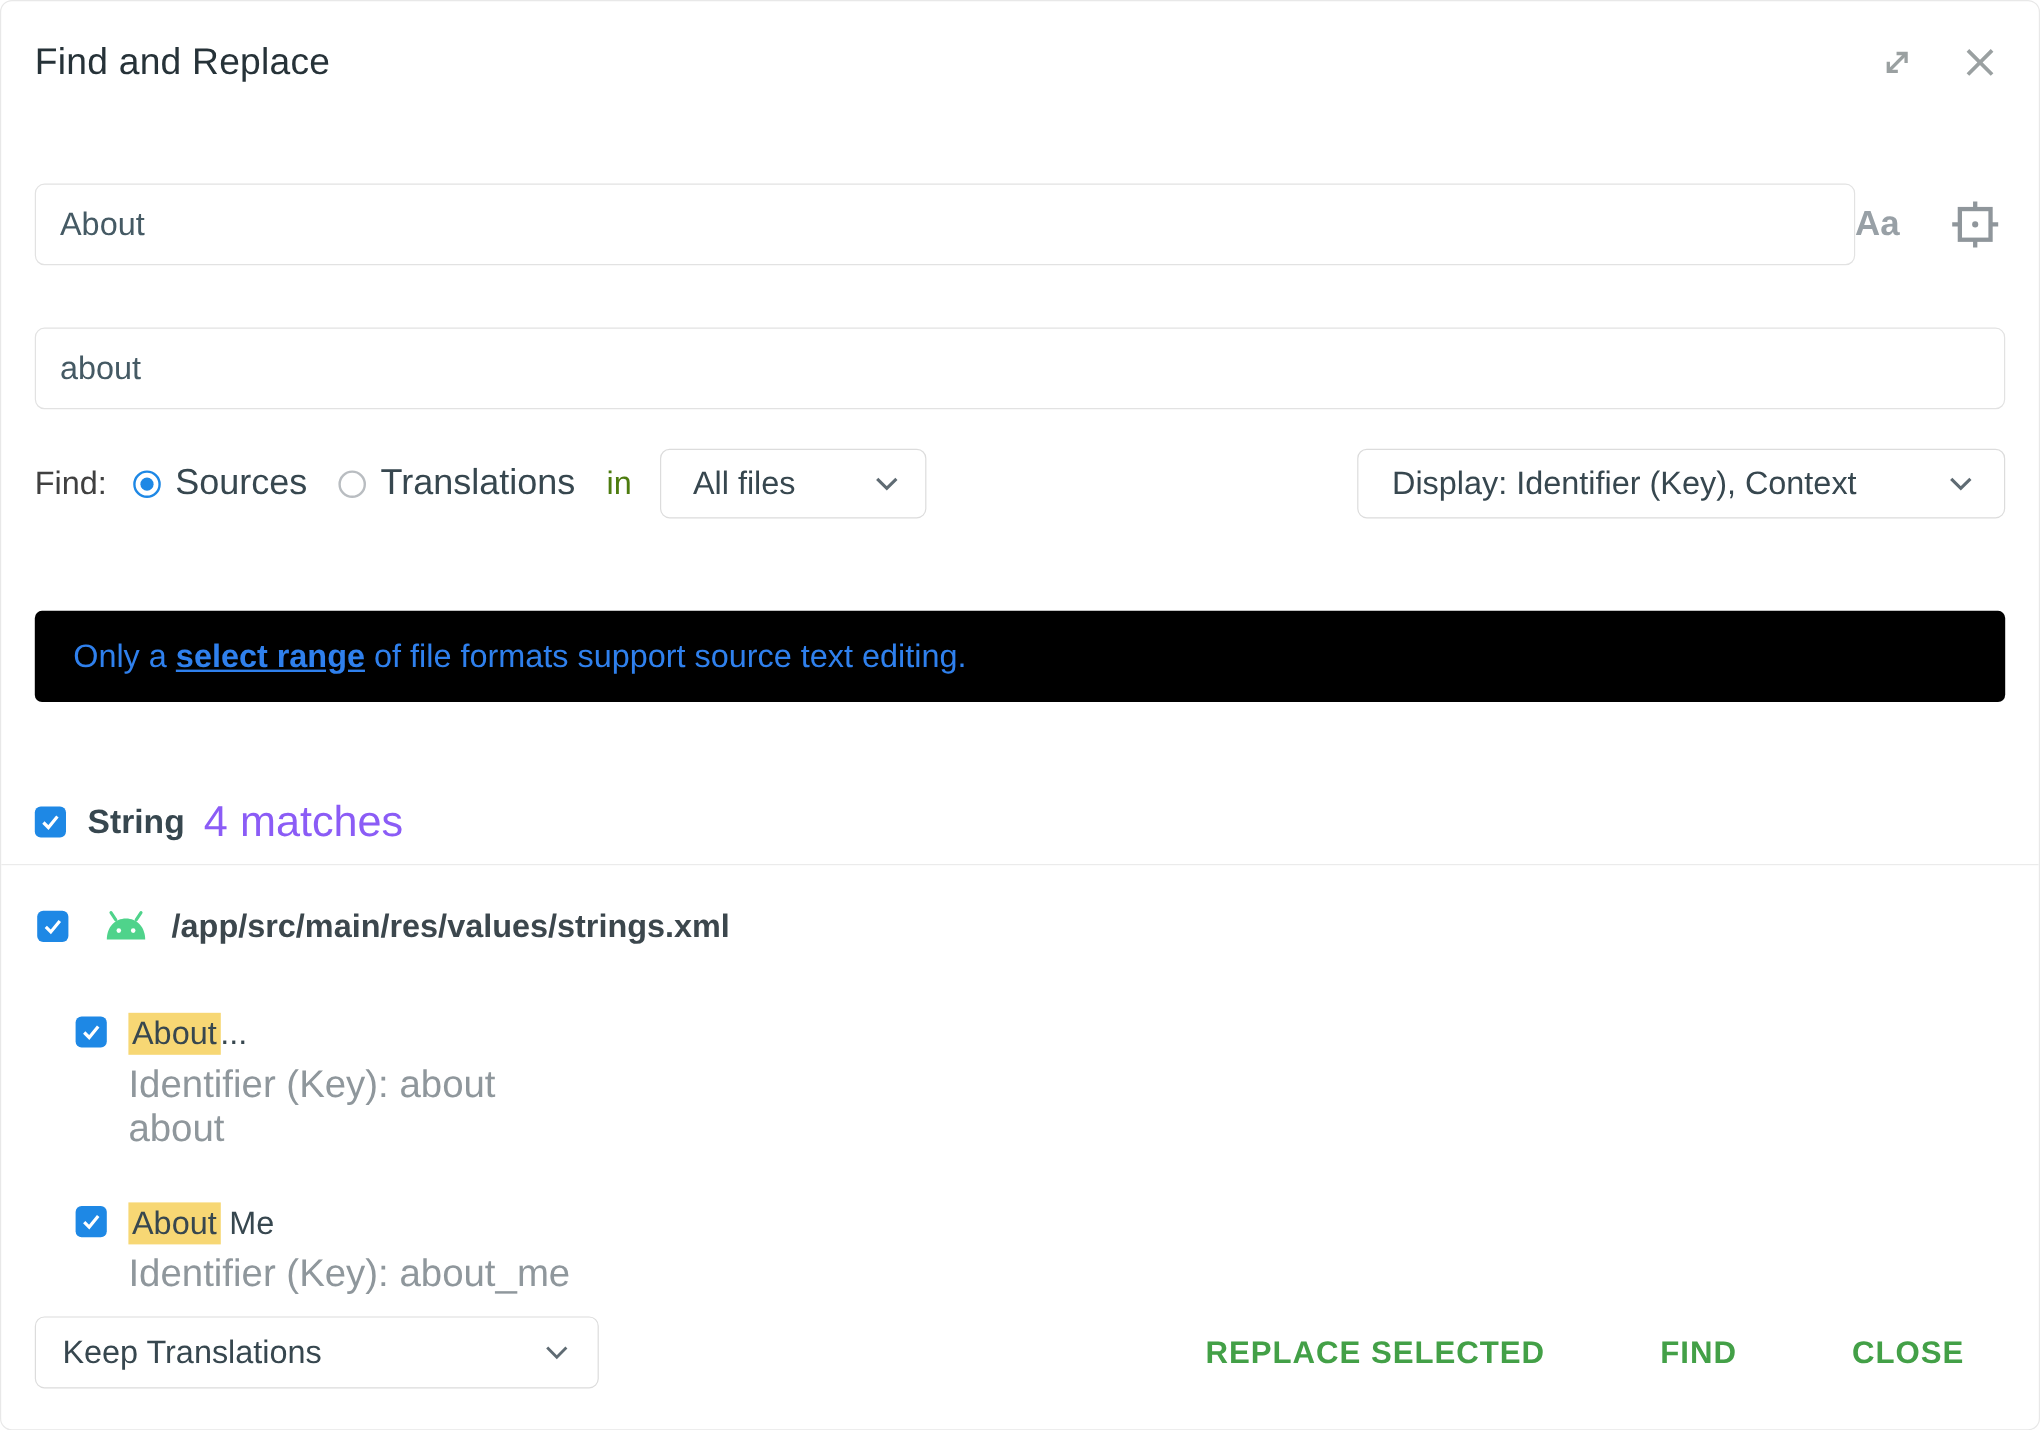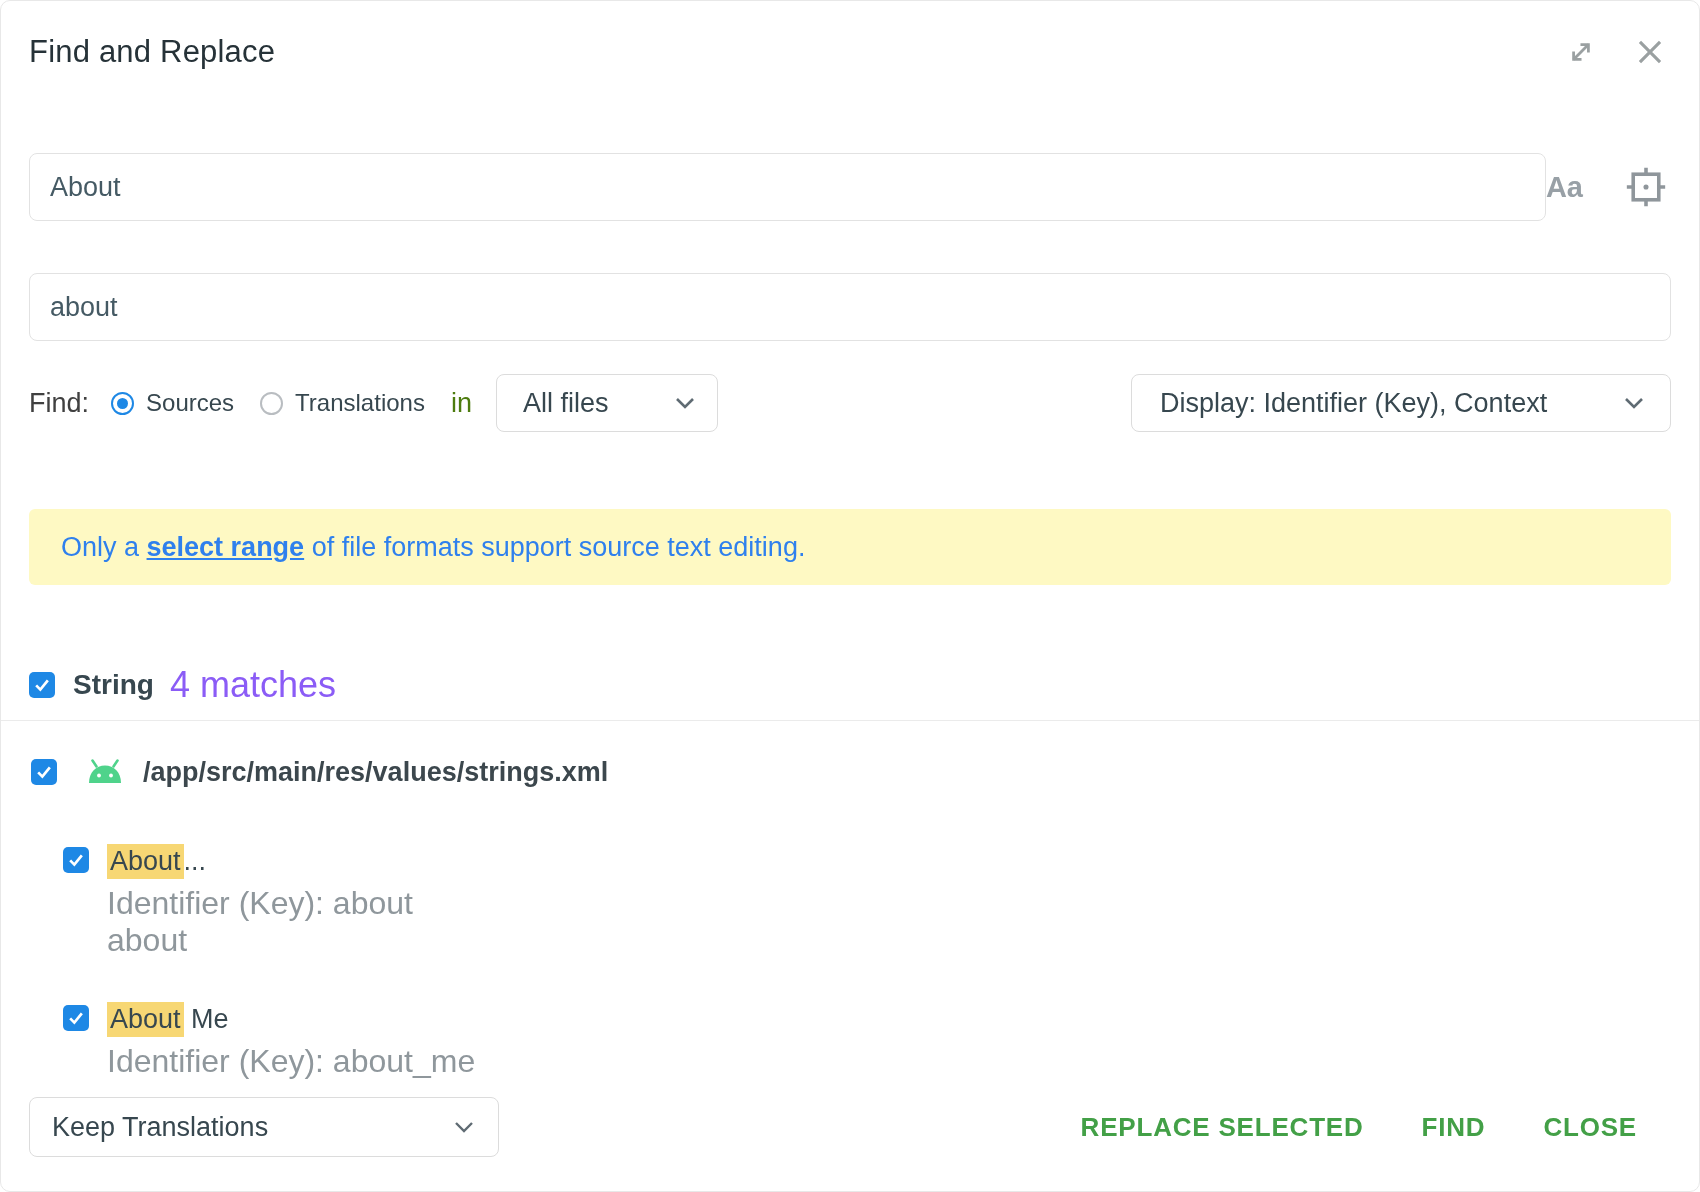--- a/index.html
+++ b/index.html
@@ -39,32 +39,32 @@
   .options-left { display:flex; align-items:center; }
   .find-label { font-size:27px; color:#404040; margin-right:22px; }
   .radio-group { display:flex; align-items:center; margin-right:26px; cursor:pointer; }
   .radio-outer {
     width:23px; height:23px; border-radius:50%; border:2.5px solid #b9bdc1;
     display:flex; align-items:center; justify-content:center; background:#fff;
   }
   .radio-group.selected .radio-outer { border-color:#1e88e5; }
   .radio-dot { width:11px; height:11px; border-radius:50%; background:transparent; }
   .radio-group.selected .radio-dot { background:#1e88e5; }
-  .radio-label { font-size:24px; color:#37474f; margin-left:12px; }
+  .radio-label { font-size:30px; color:#37474f; margin-left:12px; }
   .in-label { font-size:27px; color:#4d7c0f; margin-right:24px; }
   .select-box {
     height:58px; border:1.5px solid #dcdcdc; border-radius:8px; background:#fff;
     display:flex; align-items:center; justify-content:space-between;
     font-size:27px; color:#37474f; cursor:pointer;
   }
   .scope-select { width:222px; padding:0 20px 0 26px; }
   .display-select { width:540px; padding:0 24px 0 28px; }
   
   .banner {
-    margin-top:77px; height:76px; background:#fef9c3; border-radius:6px;
+    margin-top:77px; height:76px; background:#000000; border-radius:6px;
     display:flex; align-items:center; padding:0 32px;
     font-size:27px; color:#2f80ed; white-space:pre-wrap;
   }
   .banner a { color:#2f80ed; font-weight:bold; text-decoration:underline; cursor:pointer; }
   
   .cb {
     width:26px; height:26px; min-width:26px; background:#1e88e5; border-radius:5px;
     display:flex; align-items:center; justify-content:center; cursor:pointer; border:none;
   }
   
@@ -84,21 +84,21 @@
   .match-title { font-size:27px; color:#37474f; line-height:34px; }
   .hl { background:#f7d774; padding:2px 3px 3px 3px; }
   .meta-line { font-size:32px; color:#8f979c; margin-top:9px; line-height:32px; }
   .src-line { margin-top:5px; }
   
   .footer {
     position:absolute; left:28px; right:28px; bottom:34px;
     display:flex; align-items:center; justify-content:space-between;
   }
   .keep-select { width:470px; height:60px; padding:0 22px 0 22px; }
-  .footer-actions { display:flex; align-items:center; gap:58px; margin-right:34px; }
+  .footer-actions { display:flex; align-items:center; gap:96px; margin-right:34px; }
   .text-btn {
     background:none; border:none; cursor:pointer;
     font-family:"Liberation Sans", sans-serif;
     font-size:26px; font-weight:bold; color:#43a047; letter-spacing:.8px;
   }
 </style>
 </head>
 <body>
 
 <div class="dialog">

